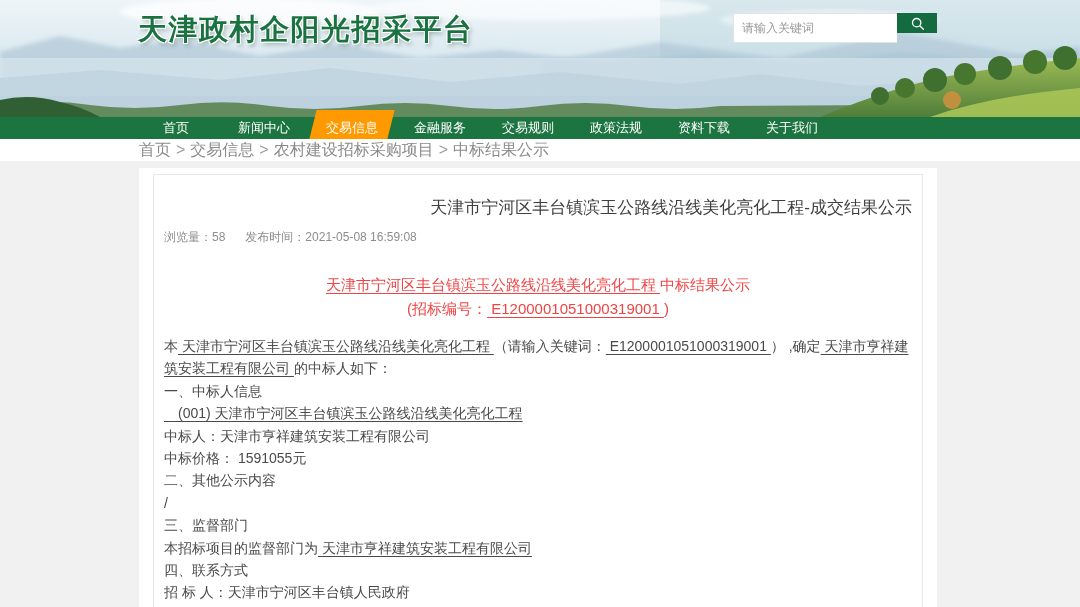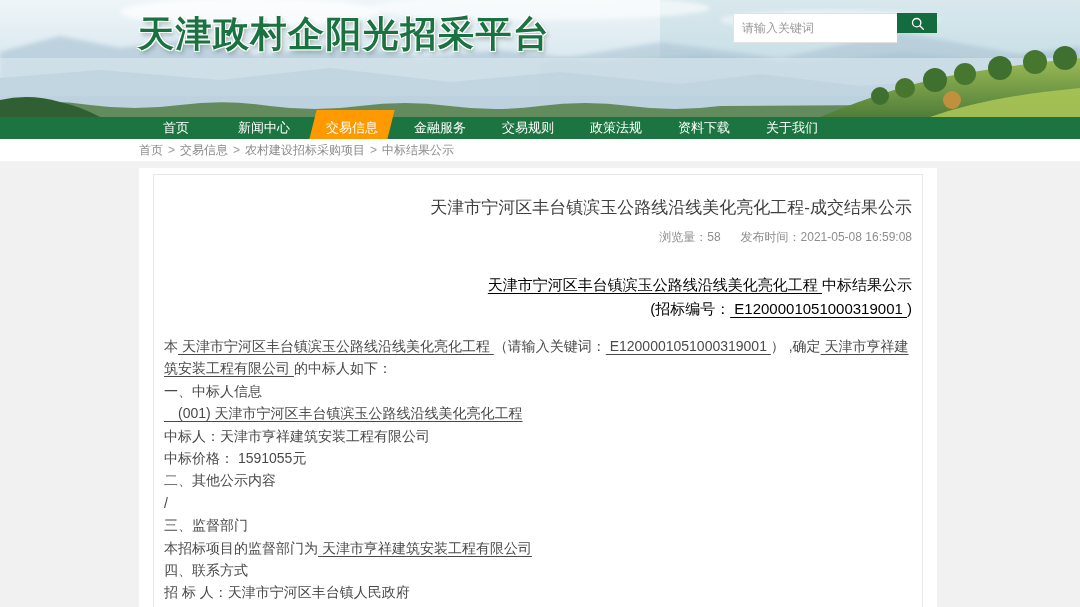--- a/index.html
+++ b/index.html
@@ -5,21 +5,21 @@
   html,body{margin:0;padding:0;}
   body{
     width:1080px;height:607px;overflow:hidden;background:#f1f1f1;
     font-family:"Liberation Sans","DejaVu Sans",sans-serif;
   }
   
   .banner{position:relative;width:1080px;height:117px;overflow:hidden;background:#d7e7ef;}
   .banner-art{position:absolute;left:0;top:0;width:100%;height:100%;display:block;}
   .banner-title{
     position:absolute;left:138px;top:10px;
-    font-size:36px;font-weight:bold;color:#1a7240;letter-spacing:1.5px;
+    font-size:29px;font-weight:bold;color:#1a7240;letter-spacing:1.5px;
     text-shadow:-1px -1px 0 #fff,1px -1px 0 #fff,-1px 1px 0 #fff,1px 1px 0 #fff,2px 3px 4px rgba(30,60,40,.35);
   }
   .search{position:absolute;left:733px;top:13px;height:20px;display:flex;}
   .search input{
     width:164px;height:20px;border:1px solid #e2e2e2;border-right:none;
     padding:14px 8px;font-size:12px;color:#333;outline:none;box-sizing:border-box;background:#fff;
   }
   .search input::placeholder{color:#9a9a9a;}
   .search button{
     width:40px;height:20px;background:#156b40;border:none;cursor:pointer;padding:0;
@@ -27,31 +27,31 @@
   }
   
   .nav{position:relative;height:22px;background:#1c7540;display:flex;padding-left:132px;}
   .nav-item{position:relative;width:88px;text-align:center;font-size:13px;line-height:22px;color:#fff;cursor:pointer;}
   .nav-item .lbl{position:relative;z-index:2;}
   .nav-item.active::before{
     content:"";position:absolute;top:-7px;bottom:0;left:5px;right:5px;
     background:#ff9900;transform:skewX(-14deg);z-index:1;
   }
   
-  .breadcrumb-row{height:22px;background:#fff;line-height:22px;padding-left:139px;font-size:12px;color:#8a8a8a;}
+  .breadcrumb-row{height:22px;background:#fff;line-height:22px;padding-left:139px;font-size:16px;color:#8a8a8a;}
   .breadcrumb-row .sep{margin:0 5px;color:#9a9a9a;}
   .crumb{color:#8a8a8a;text-decoration:none;cursor:pointer;}
   
   .main{padding-top:7px;}
   .wrapper{margin-left:139px;width:798px;background:#fff;min-height:441px;padding-top:6px;box-sizing:border-box;}
   .card{margin:0 14px;border:1px solid #e8e8e8;background:#fff;min-height:434px;padding:0 10px 30px;box-sizing:border-box;}
   .article-title{margin:21px 0 0;text-align:right;font-size:17px;font-weight:normal;color:#3f3f3f;}
-  .meta{margin-top:10px;text-align:right;font-size:12px;color:#8d8d8d;}
+  .meta{margin-top:10px;text-align:left;font-size:12px;color:#8d8d8d;}
   .meta .gap{display:inline-block;width:20px;}
-  .subtitle{text-align:right;font-size:15px;color:#000000;line-height:24px;}
+  .subtitle{text-align:center;font-size:15px;color:#ef4444;line-height:24px;}
   .subtitle.first{margin-top:27px;}
   .body{margin-top:14px;font-size:14px;color:#4a4a4a;line-height:22.4px;}
   .body p{margin:0;}
   span.u{text-decoration:underline;text-underline-offset:3px;}
 </style>
 </head>
 <body>
 
 <div class="banner">
   <svg class="banner-art" viewBox="0 0 1080 117" preserveAspectRatio="none" aria-hidden="true">

